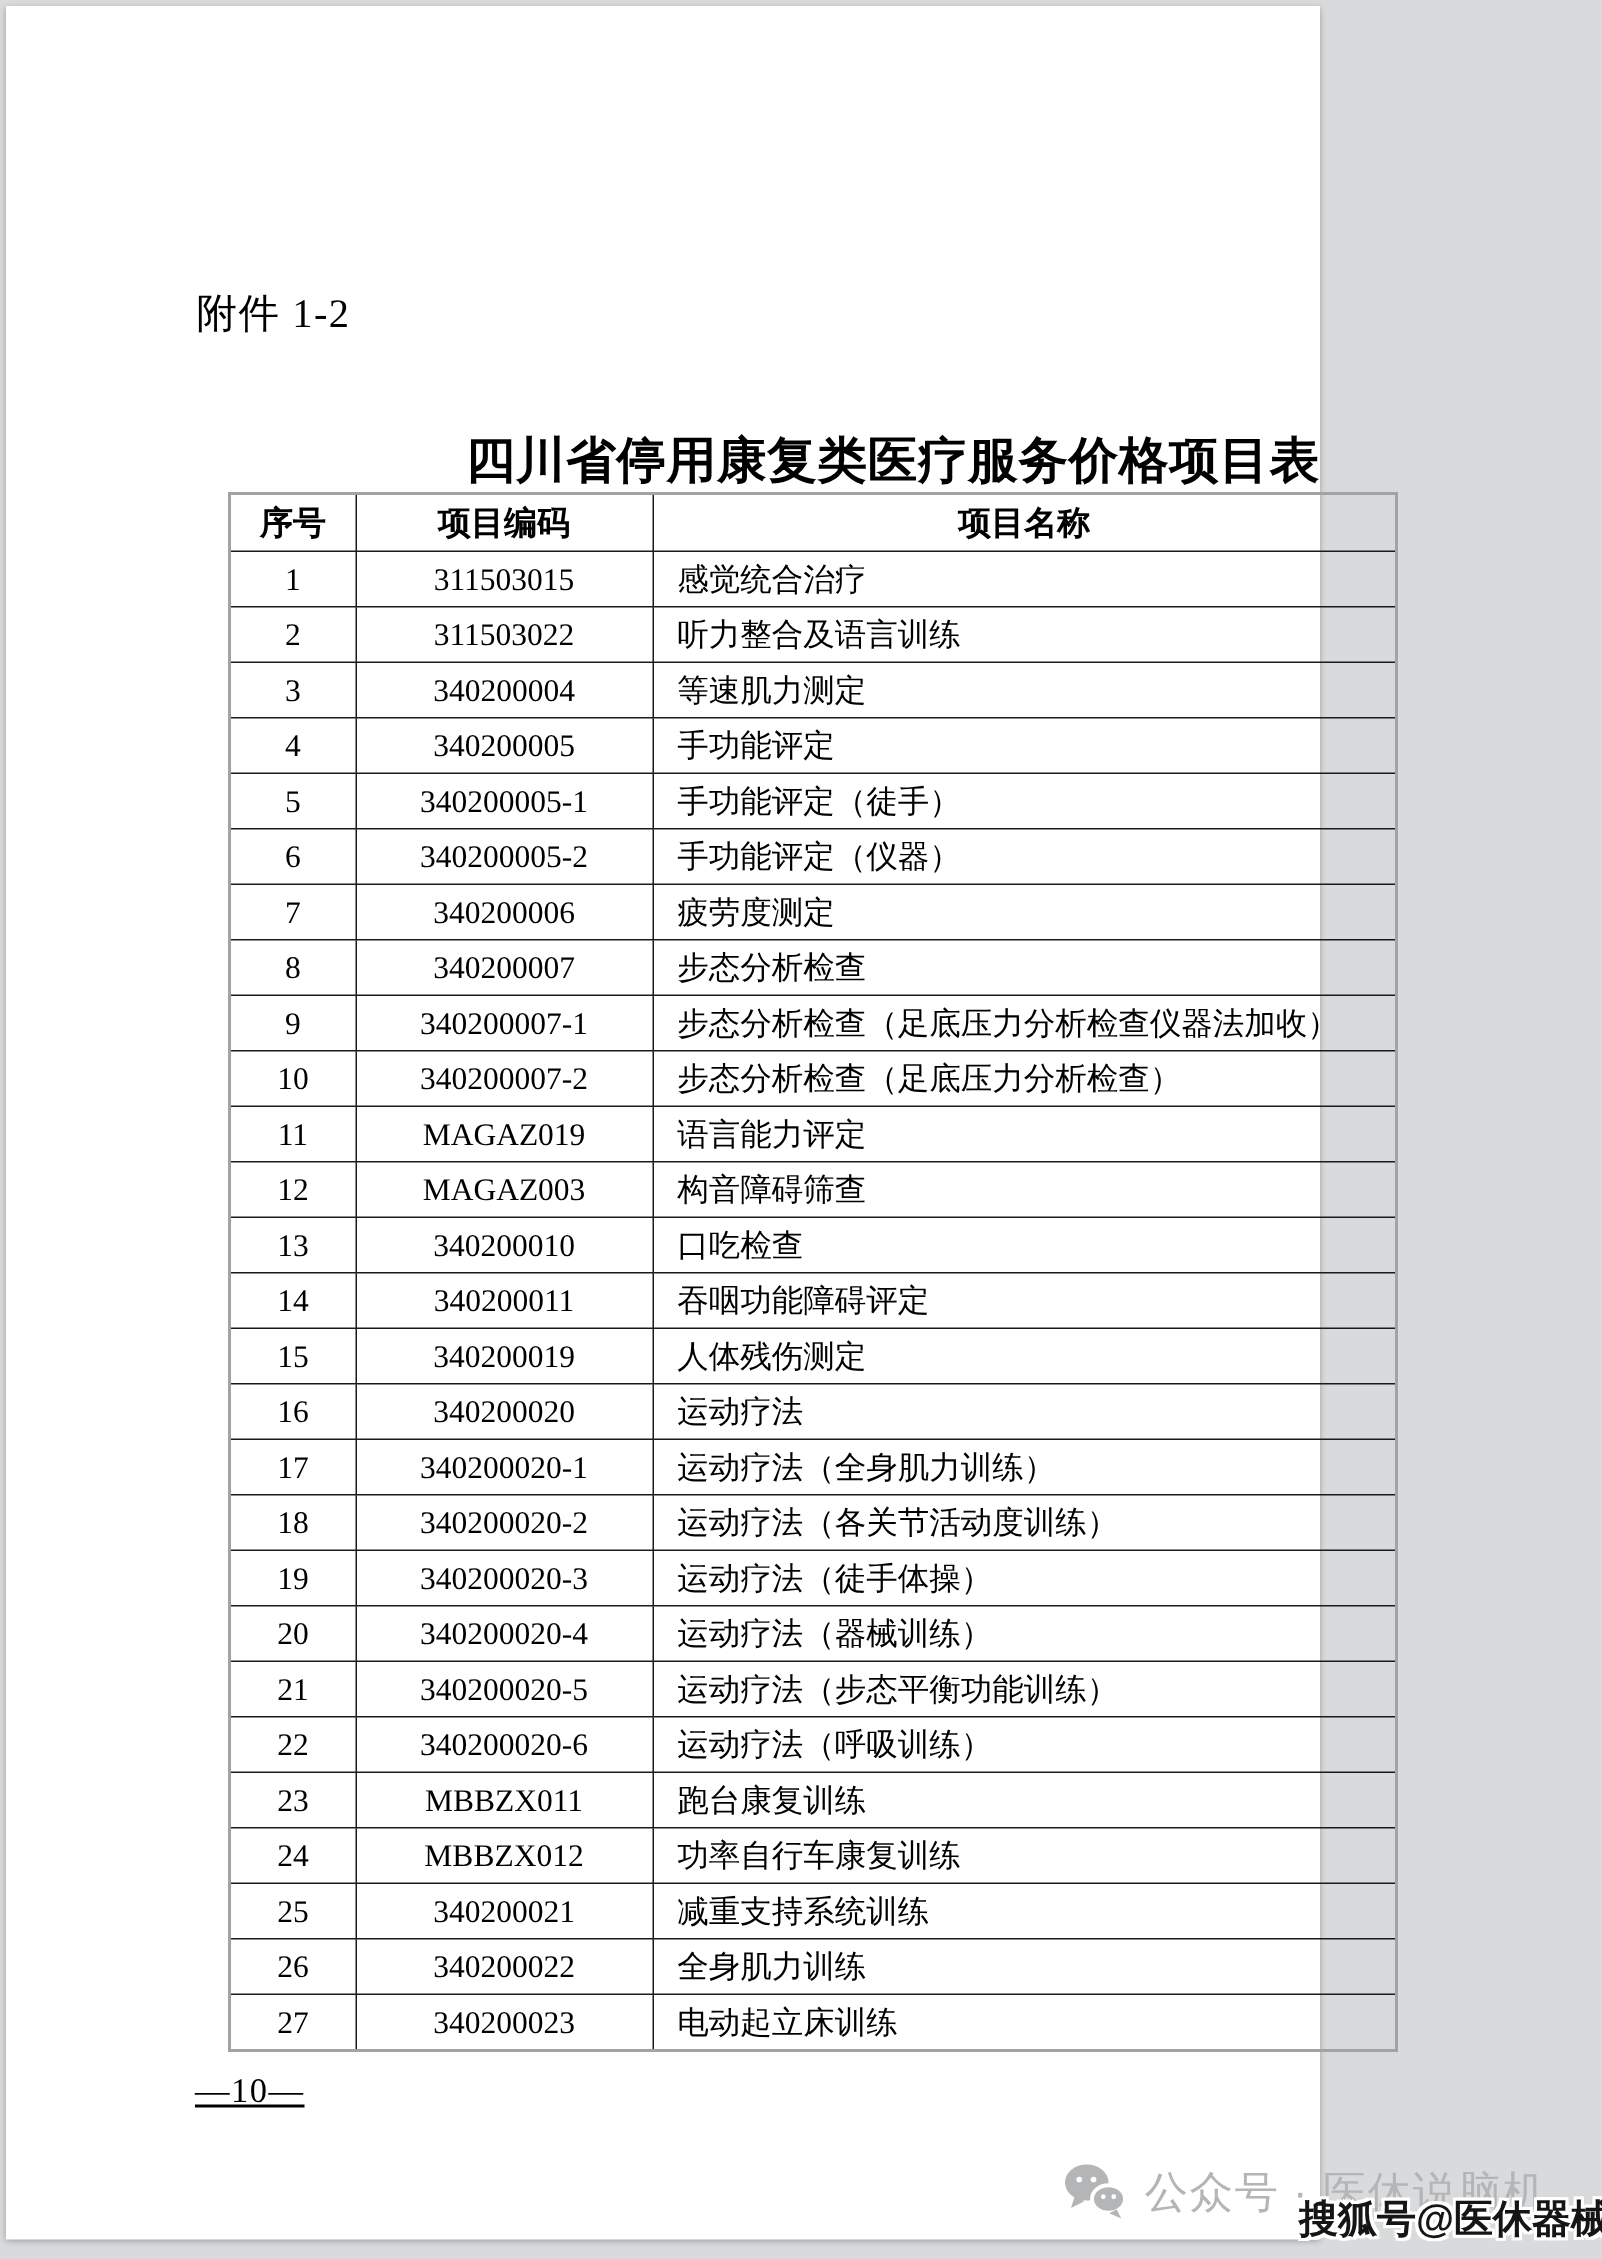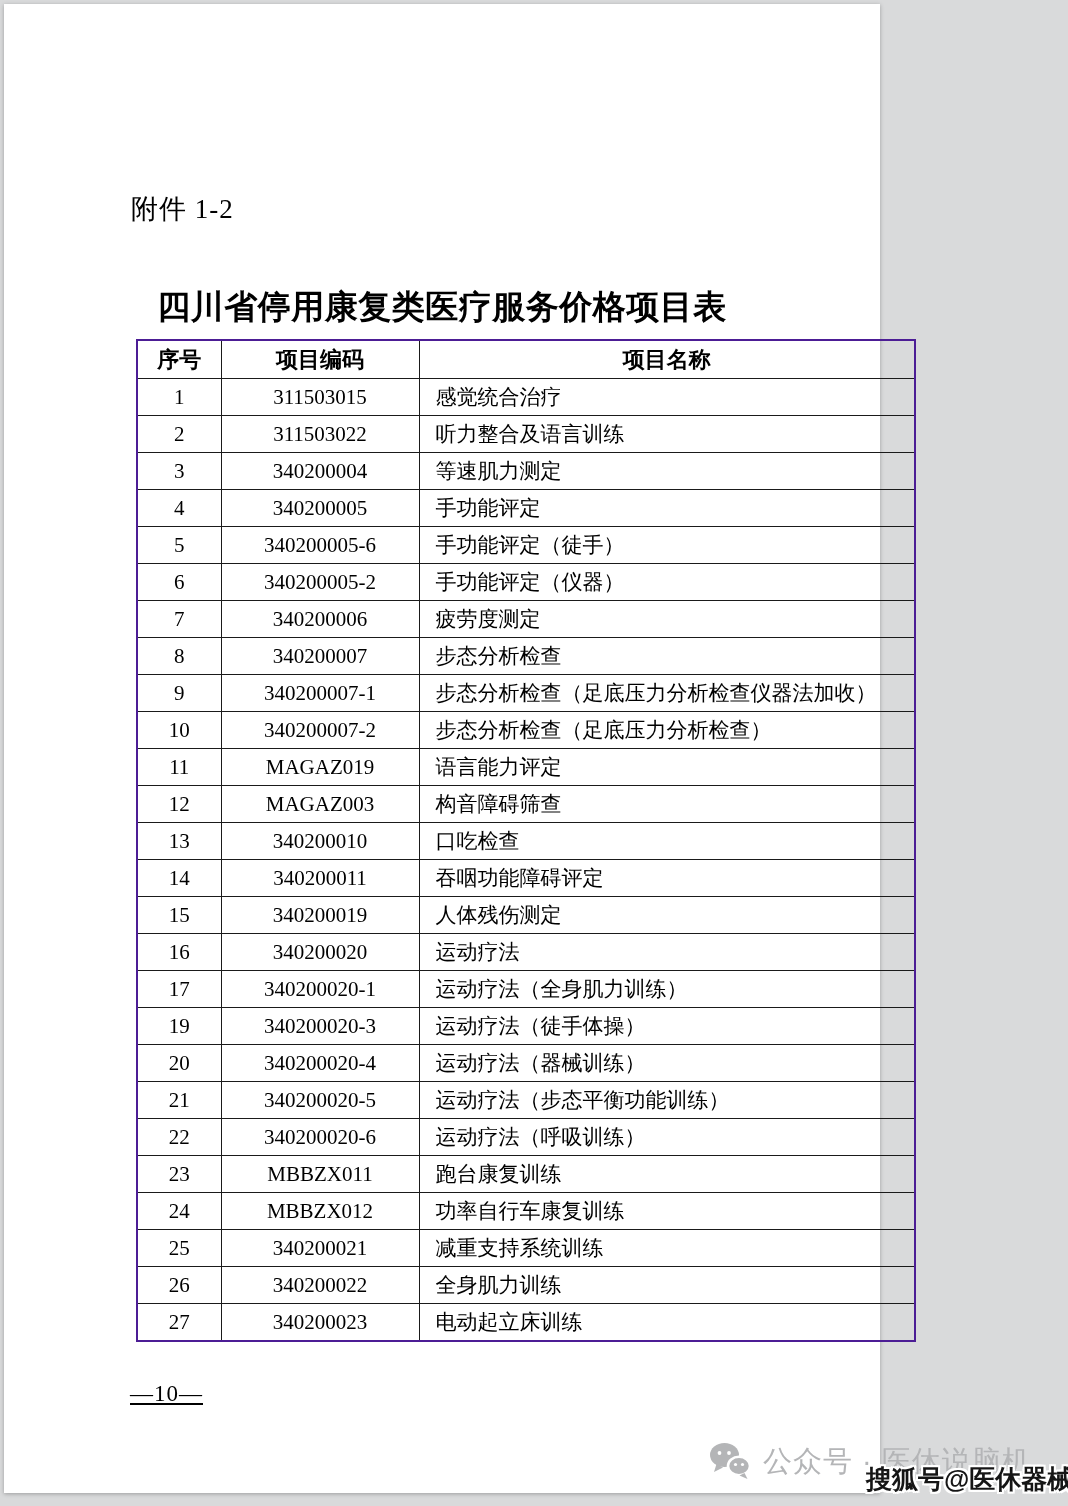--- a/index.html
+++ b/index.html
@@ -31,36 +31,35 @@
     font-size: 27px;
     letter-spacing: 1px;
     color: #000;
     white-space: pre;
   }
   .doc-title {
     position: absolute;
     left: 0;
     width: 100%;
     top: 281px;
-    text-align: center;
+    text-align: right;
     font-family: "Liberation Sans", "DejaVu Sans", sans-serif;
     font-weight: bold;
     font-size: 33px;
     letter-spacing: 0.5px;
     color: #000;
   }
   table.price-table {
     position: absolute;
-    left: 132px;
+    left: 148px;
     top: 324px;
     width: 778px;
     table-layout: fixed;
     border-collapse: collapse;
-    border: 2px solid #4c1d95;
-    margin-top: 11px;
+    border: 2px solid #a3a3a3;
   }
   .price-table col.c-no   { width: 84px; }
   .price-table col.c-code { width: 198px; }
   .price-table col.c-name { width: 496px; }
   .price-table th, .price-table td {
     border: 1px solid #1a1a1a;
     padding: 0;
     overflow: hidden;
     white-space: nowrap;
   }
@@ -161,21 +160,21 @@
           <td class="cell-center">340200004</td>
           <td class="cell-name">等速肌力测定</td>
         </tr>
         <tr>
           <td class="cell-center">4</td>
           <td class="cell-center">340200005</td>
           <td class="cell-name">手功能评定</td>
         </tr>
         <tr>
           <td class="cell-center">5</td>
-          <td class="cell-center">340200005-6</td>
+          <td class="cell-center">340200005-1</td>
           <td class="cell-name">手功能评定（徒手）</td>
         </tr>
         <tr>
           <td class="cell-center">6</td>
           <td class="cell-center">340200005-2</td>
           <td class="cell-name">手功能评定（仪器）</td>
         </tr>
         <tr>
           <td class="cell-center">7</td>
           <td class="cell-center">340200006</td>
@@ -223,20 +222,25 @@
         </tr>
         <tr>
           <td class="cell-center">16</td>
           <td class="cell-center">340200020</td>
           <td class="cell-name">运动疗法</td>
         </tr>
         <tr>
           <td class="cell-center">17</td>
           <td class="cell-center">340200020-1</td>
           <td class="cell-name">运动疗法（全身肌力训练）</td>
+        </tr>
+        <tr>
+          <td class="cell-center">18</td>
+          <td class="cell-center">340200020-2</td>
+          <td class="cell-name">运动疗法（各关节活动度训练）</td>
         </tr>
         <tr>
           <td class="cell-center">19</td>
           <td class="cell-center">340200020-3</td>
           <td class="cell-name">运动疗法（徒手体操）</td>
         </tr>
         <tr>
           <td class="cell-center">20</td>
           <td class="cell-center">340200020-4</td>
           <td class="cell-name">运动疗法（器械训练）</td>

